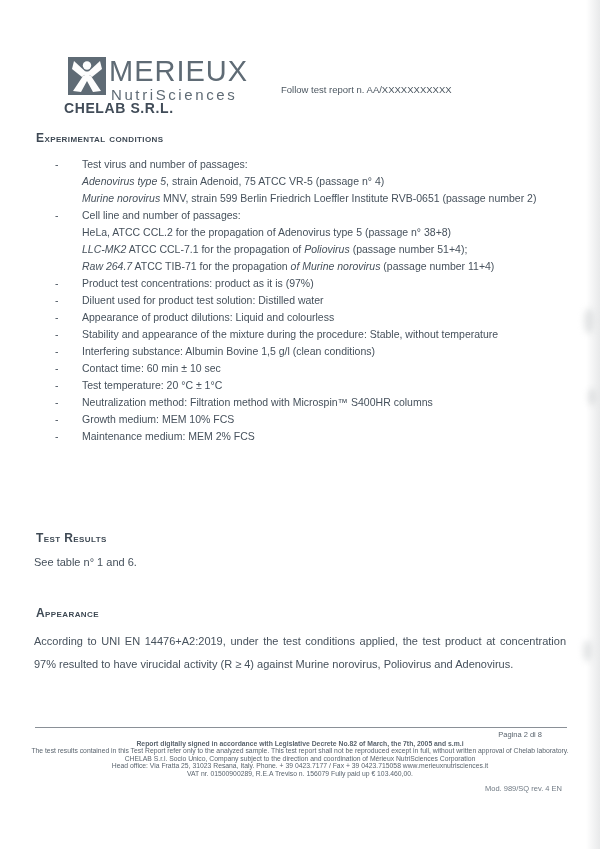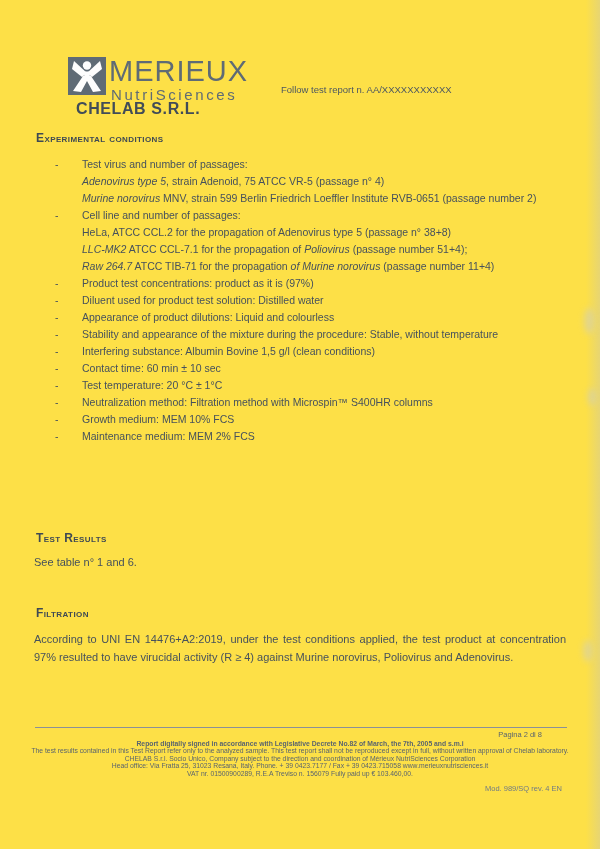--- a/index.html
+++ b/index.html
@@ -1,57 +1,57 @@
 <!DOCTYPE html>
 <html><head>
 <meta charset="utf-8">
 <style>
   html,body{margin:0;padding:0;background:#e9e9e9;}
   .page{
     position:relative;
     width:600px;height:849px;
-    background:#fde047;
+    background:#ffffff;
     font-family:"Liberation Sans", sans-serif;
     color:#46515c;
     overflow:hidden;
     margin:0 auto;
   }
   
   .logo-block{position:absolute;left:68px;top:57px;display:flex;align-items:flex-start;}
   .logo-icon{width:38px;height:38px;display:block;}
   .brand{margin-left:3px;line-height:1;}
   .brand-main{
     font-size:29px;letter-spacing:1px;color:#5f6b75;font-weight:normal;
     transform:scaleY(1.02);display:block;
   }
   .brand-sub{
     font-size:15px;letter-spacing:2.6px;color:#5f6b75;display:block;margin-top:1px;margin-left:2px;
   }
   .company-name{
-    position:absolute;left:76px;top:100px;
-    font-size:16px;font-weight:bold;letter-spacing:.6px;color:#414c58;
+    position:absolute;left:64px;top:100px;
+    font-size:14px;font-weight:bold;letter-spacing:.6px;color:#414c58;
   }
   .follow-line{position:absolute;left:281px;top:84px;font-size:9.5px;color:#4c5761;}
   .follow-value{}
   
   .sec-heading{
     position:absolute;left:36px;
     font-size:12px;font-weight:bold;font-variant:small-caps;
     letter-spacing:.4px;color:#3e4954;
   }
   
   .cond-list{position:absolute;left:36px;top:156px;width:540px;}
   .cond-row{display:flex;height:17px;line-height:17px;font-size:10.5px;}
   .cond-dash{width:27px;padding-left:19px;box-sizing:content-box;flex:none;}
   .cond-text{flex:1;white-space:nowrap;}
   .cond-text .it{font-style:italic;}
   
   .body-text{position:absolute;left:34px;font-size:11px;color:#46515c;}
   .conclusions-body{
-    width:532px;text-align:justify;line-height:18px;
+    width:532px;text-align:justify;line-height:23px;
   }
   
   .footer-rule{
     position:absolute;left:35px;right:33px;top:727px;
     border-top:1.4px solid #8a9097;
   }
   .page-indicator{
     position:absolute;right:58px;top:730px;
     font-size:7.5px;color:#5a646e;
   }
@@ -168,21 +168,21 @@
       </div>
       <div class="cond-row">
         <span class="cond-dash">-</span>
         <span class="cond-text"><span>Maintenance medium: MEM 2% FCS</span></span>
       </div>
     </div>
 
   <div class="sec-heading" style="top:531px;">Test Results</div>
   <div class="body-text" style="top:556px;">See table n° 1 and 6.</div>
 
-  <div class="sec-heading" style="top:606px;">Filtration</div>
+  <div class="sec-heading" style="top:606px;">Appearance</div>
   <div class="body-text conclusions-body" style="top:630px;">According to UNI EN 14476+A2:2019, under the test conditions applied, the test product at concentration 97% resulted to have virucidal activity (R ≥ 4) against Murine norovirus, Poliovirus and Adenovirus.</div>
 
   <div class="footer-rule"></div>
   <div class="page-indicator">Pagina 2 di 8</div>
   <div class="footer-lines" id="footer-lines">
       <div class="footer-line b">Report digitally signed in accordance with Legislative Decrete No.82 of March, the 7th, 2005 and s.m.i</div>
       <div class="footer-line">The test results contained in this Test Report refer only to the analyzed sample. This test report shall not be reproduced except in full, without written approval of Chelab laboratory.</div>
       <div class="footer-line">CHELAB S.r.l. Socio Unico, Company subject to the direction and coordination of Mérieux NutriSciences Corporation</div>
       <div class="footer-line">Head office: Via Fratta 25, 31023 Resana, Italy. Phone. + 39 0423.7177 / Fax + 39 0423.715058 www.merieuxnutrisciences.it</div>
       <div class="footer-line">VAT nr. 01500900289, R.E.A Treviso n. 156079  Fully paid up € 103.460,00.</div>

